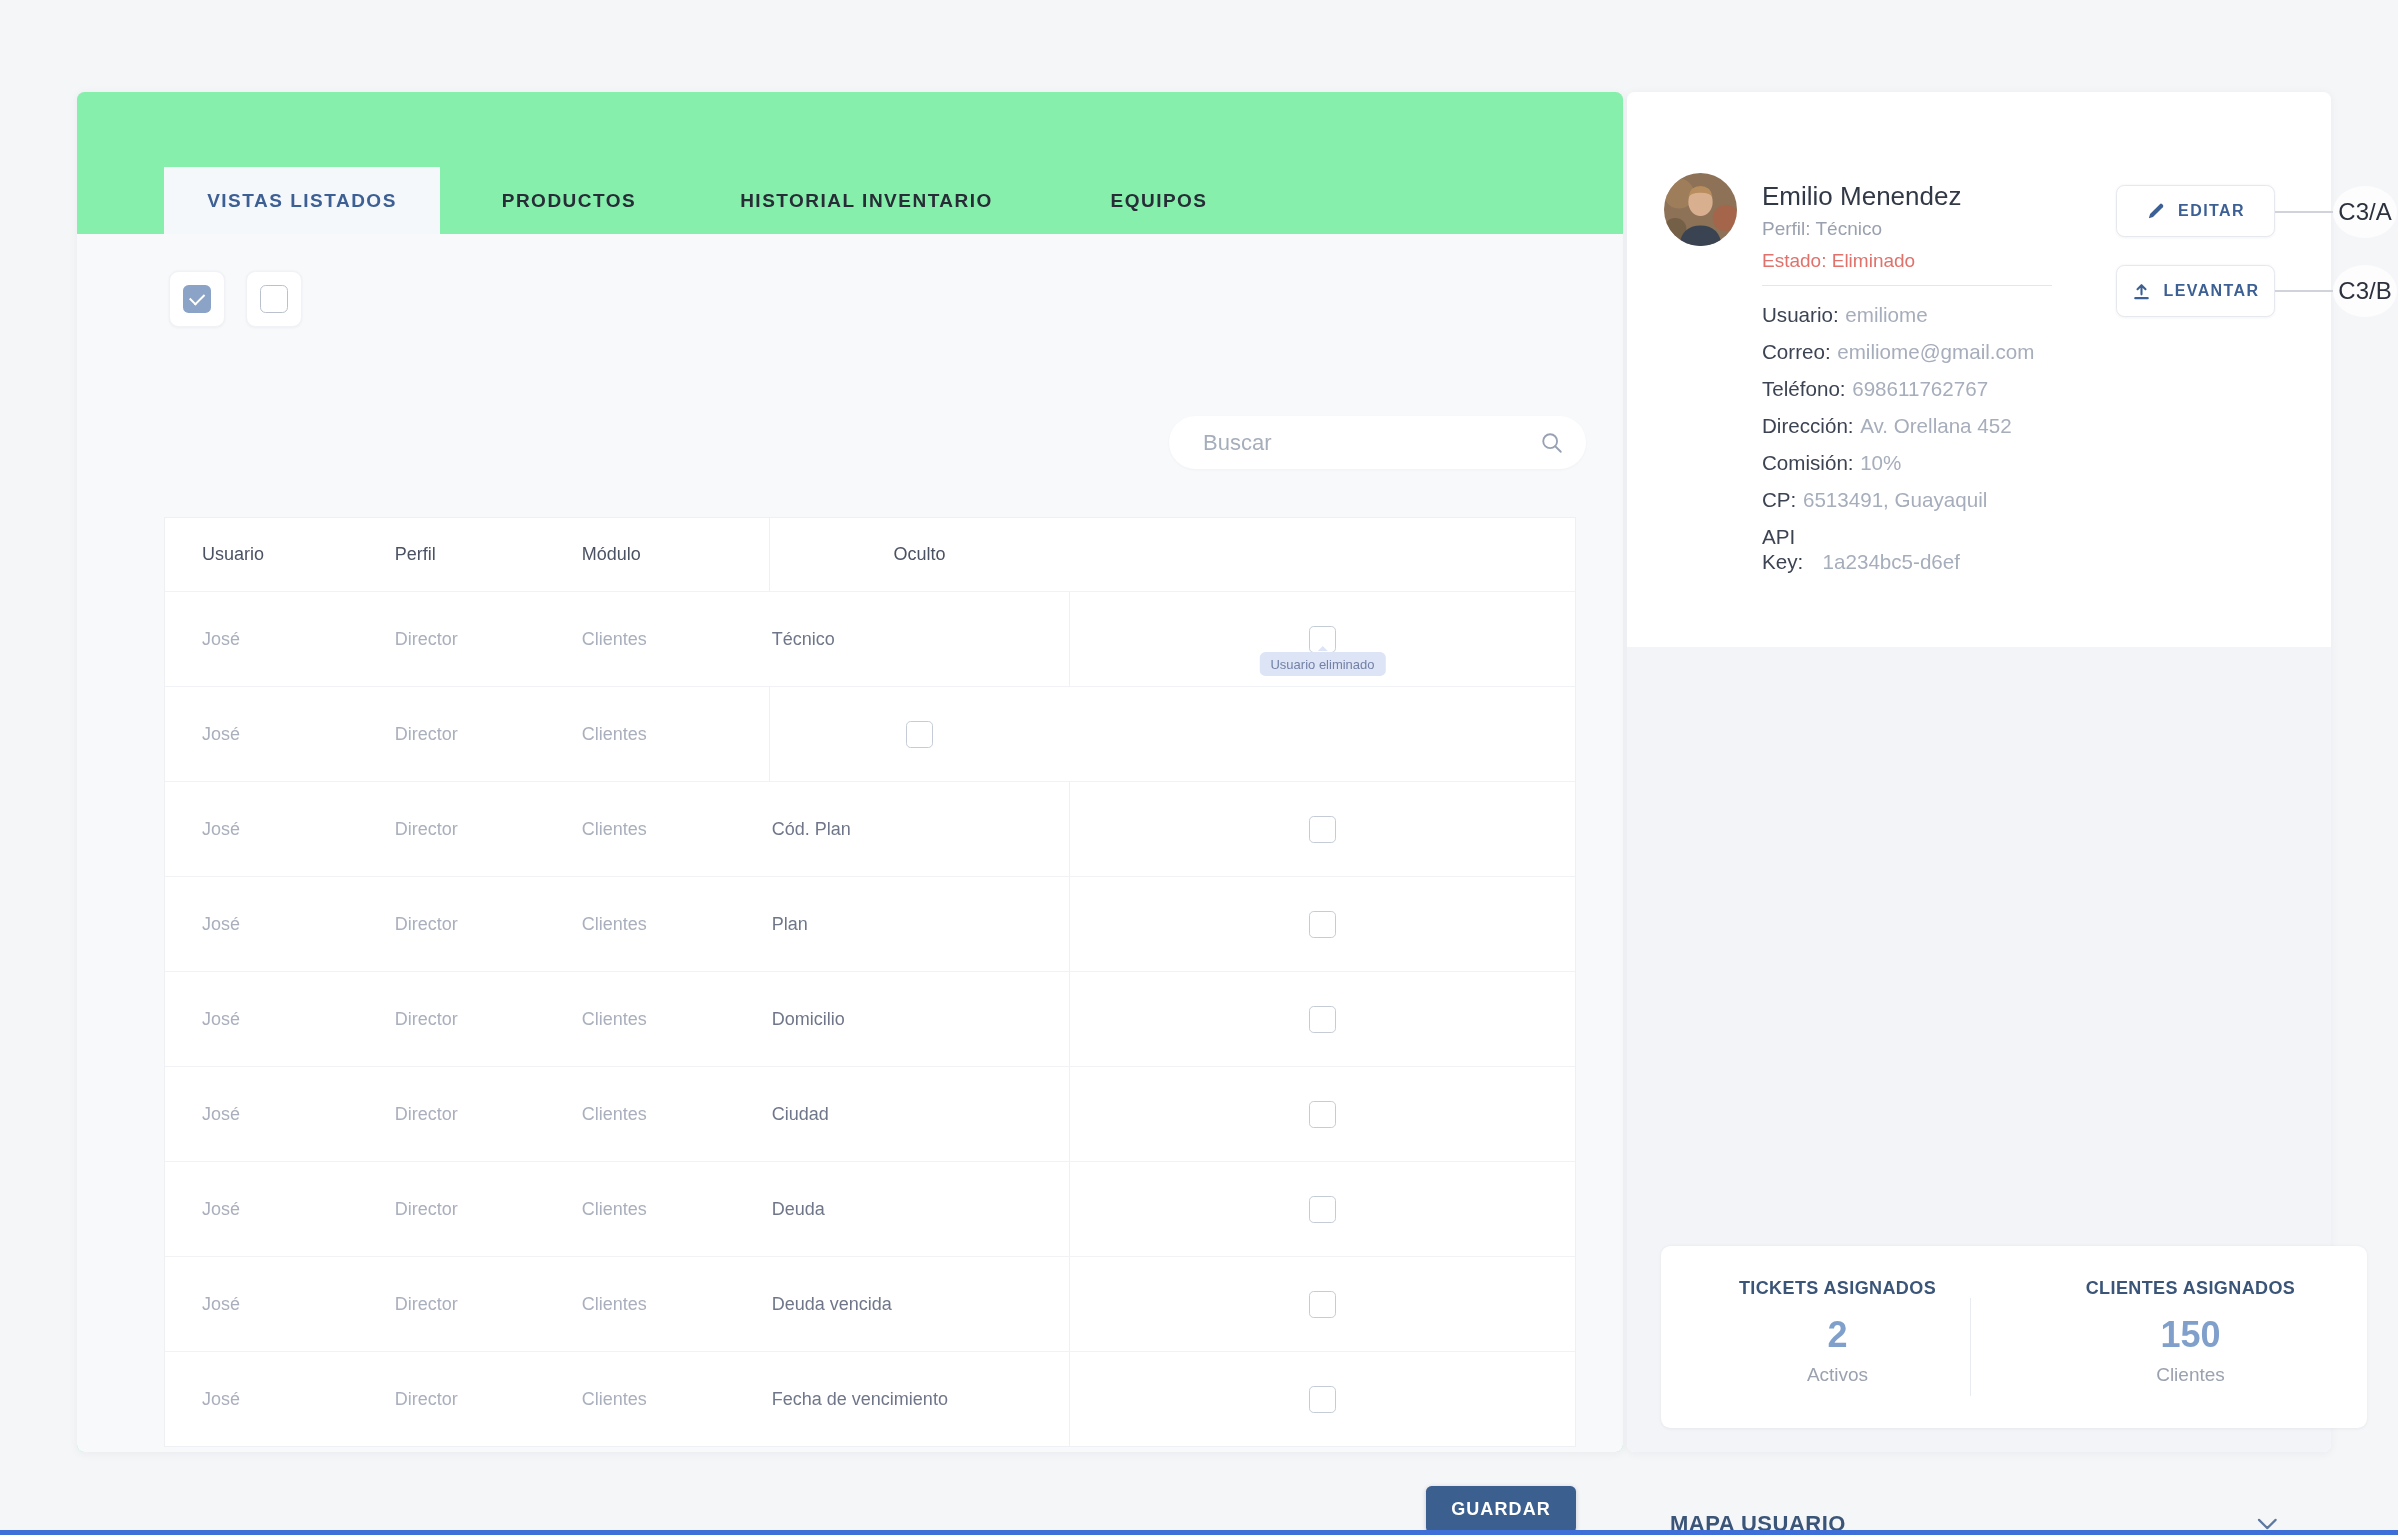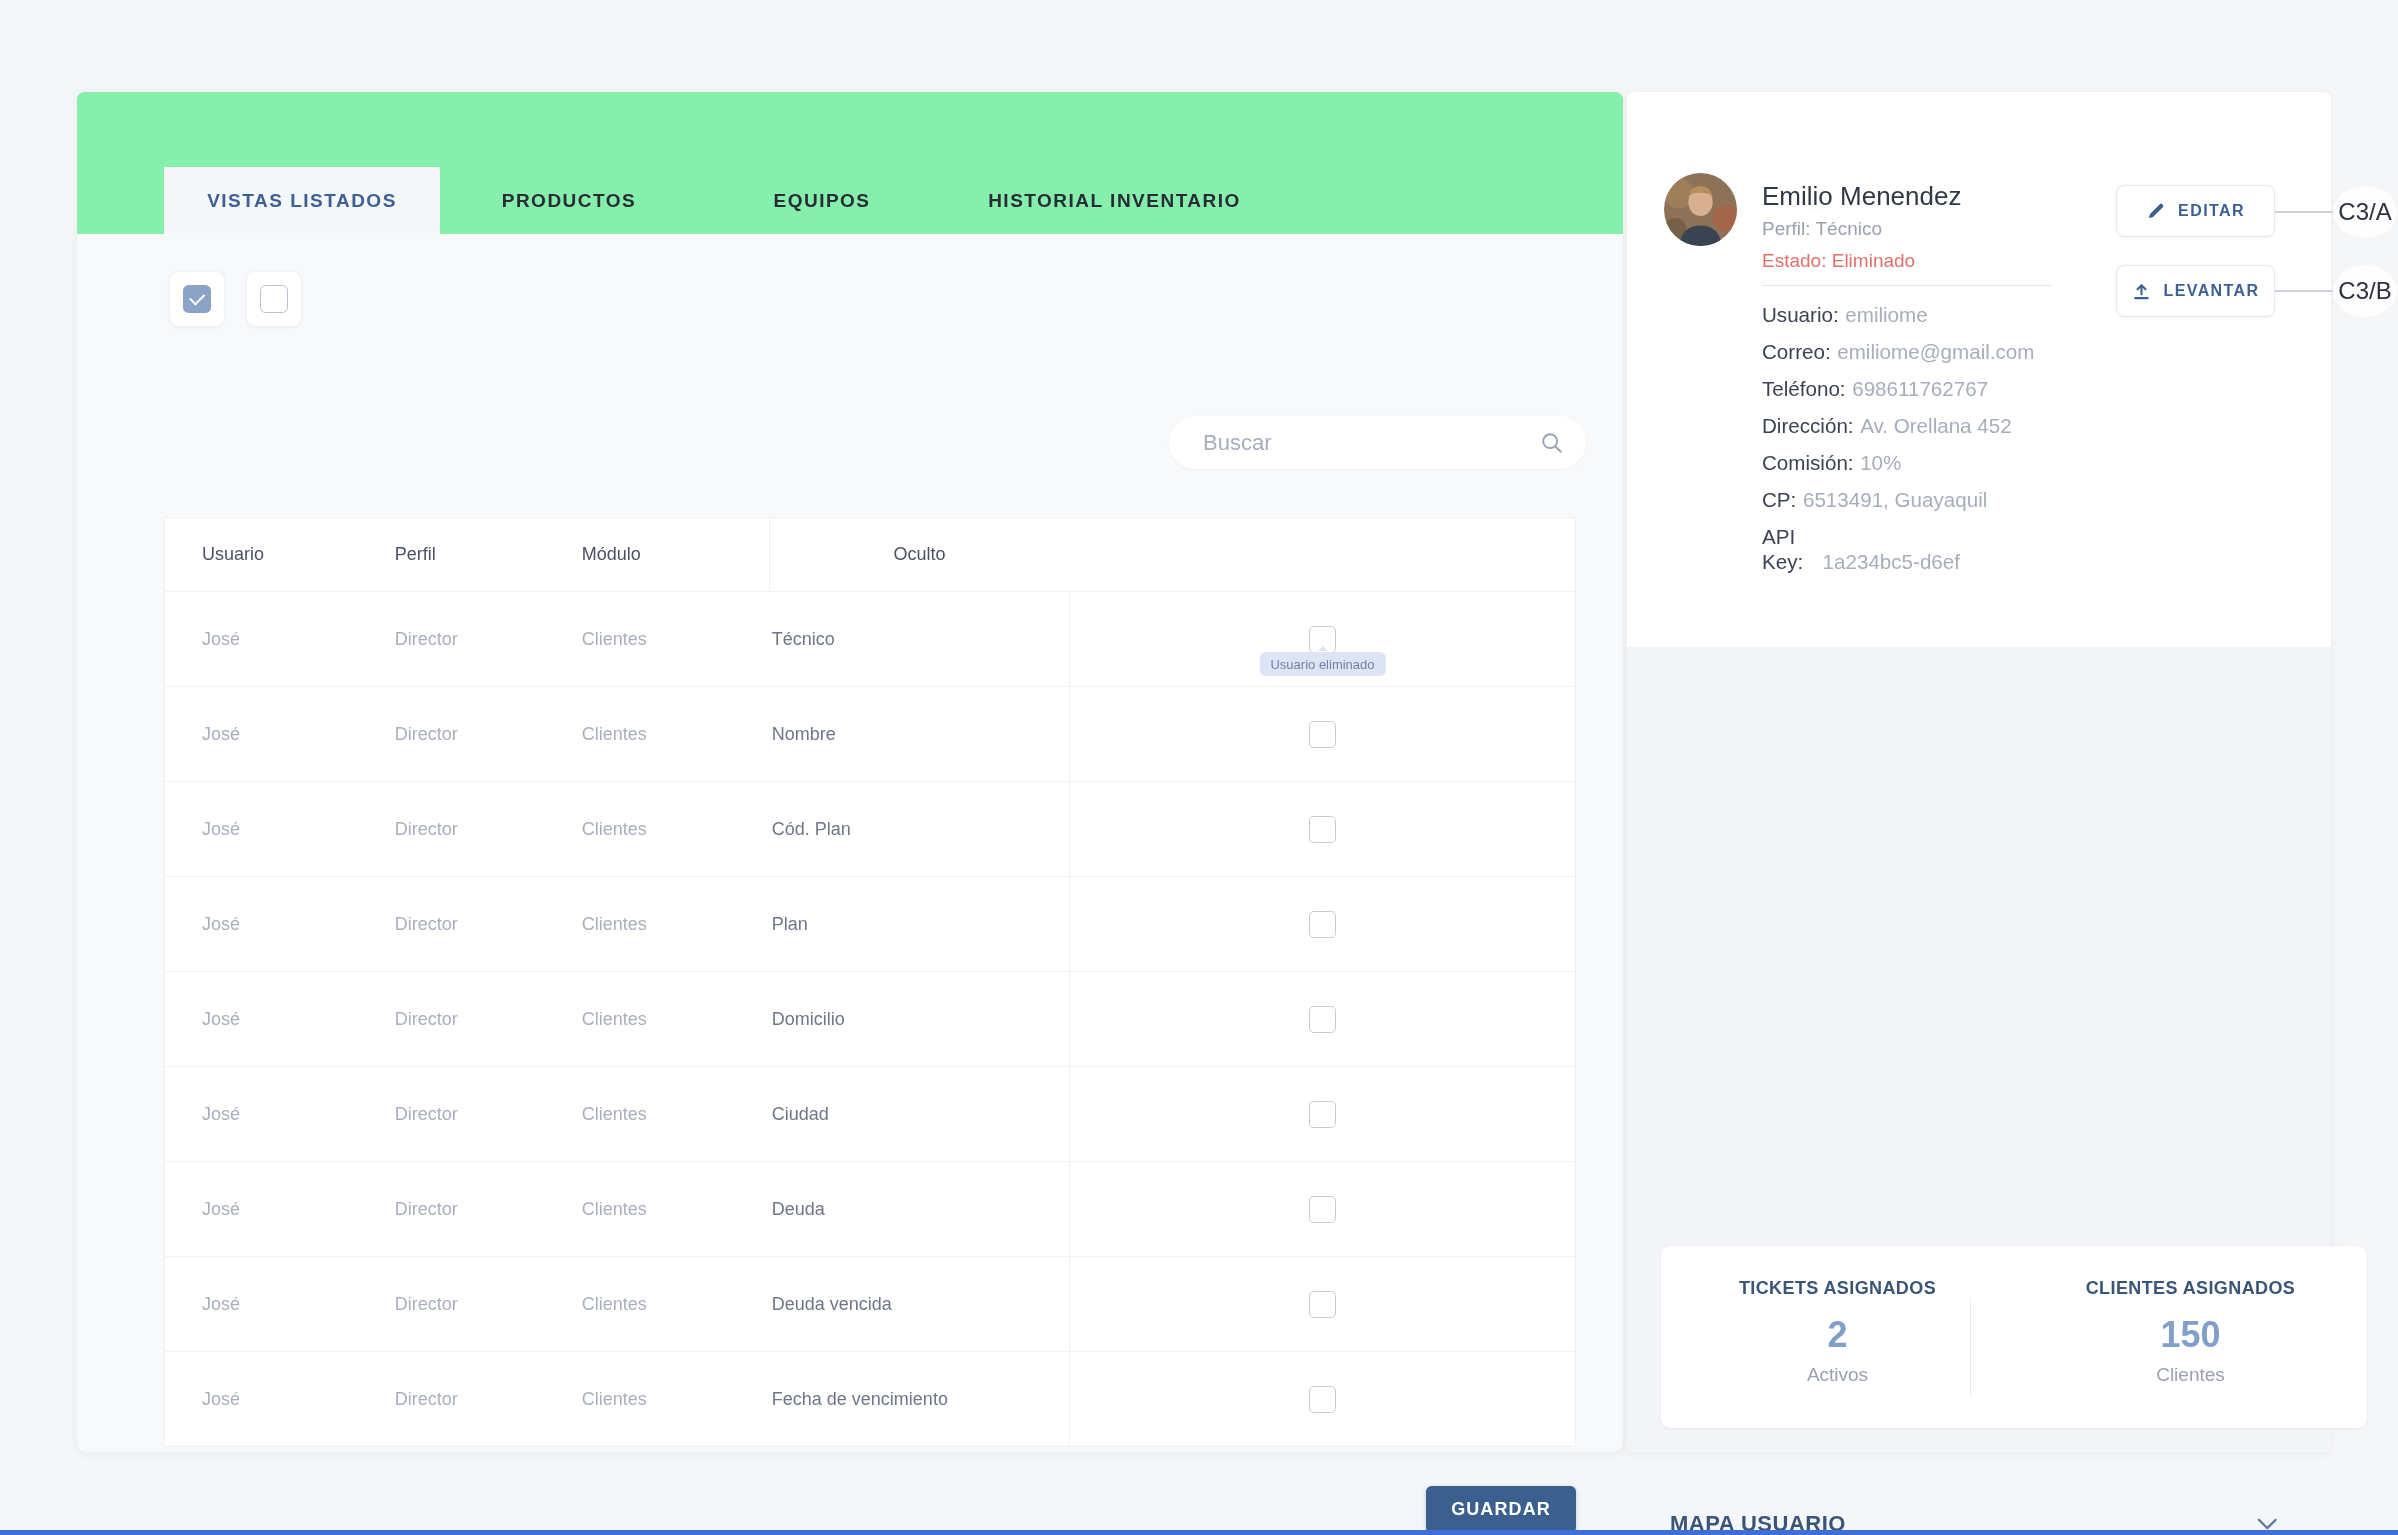--- a/index.html
+++ b/index.html
@@ -93,22 +93,22 @@
 </style>
 </head>
 <body>
 
 <div id="app">
 
   <div class="card-left">
     <div class="tabs">
       <div class="tab t0 active">VISTAS LISTADOS</div>
       <div class="tab t1">PRODUCTOS</div>
+      <div class="tab t3">HISTORIAL INVENTARIO</div>
       <div class="tab t2">EQUIPOS</div>
-      <div class="tab t3">HISTORIAL INVENTARIO</div>
     </div>
 
     <div class="card-body">
 
       <div class="filter-cards">
         <div class="fcard">
             <div class="fcb on"></div>
           </div>
         <div class="fcard">
             <div class="fcb"></div>
@@ -139,21 +139,20 @@
     <div class="tc c-oculto">
       <div class="cbx"></div>
     <div class="tip">Usuario eliminado</div>
               </div>
   </div>
 
   <div class="trow">
     <div class="tc c-usuario">José</div>
     <div class="tc c-perfil">Director</div>
     <div class="tc c-modulo">Clientes</div>
-    <div class="tc c-columna">Nombre</div>
     <div class="tc c-oculto">
       <div class="cbx"></div>
     </div>
   </div>
 
   <div class="trow">
     <div class="tc c-usuario">José</div>
     <div class="tc c-perfil">Director</div>
     <div class="tc c-modulo">Clientes</div>
     <div class="tc c-columna">Cód. Plan</div>

